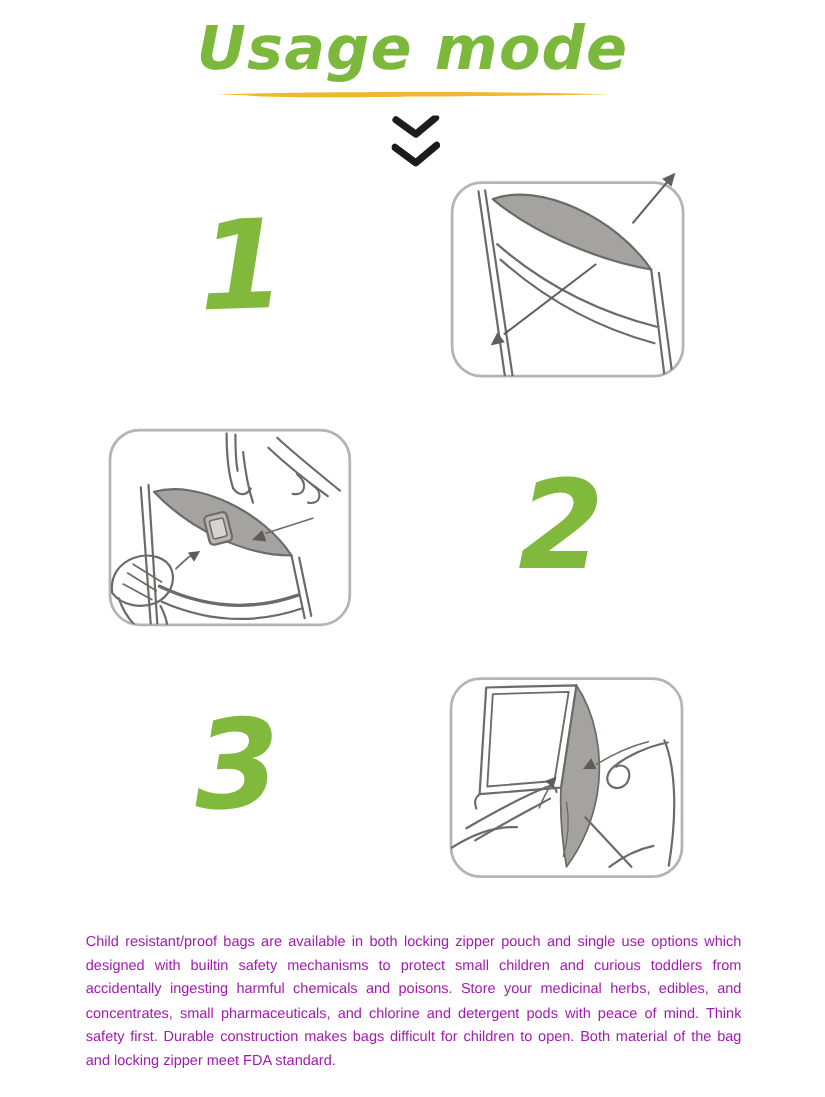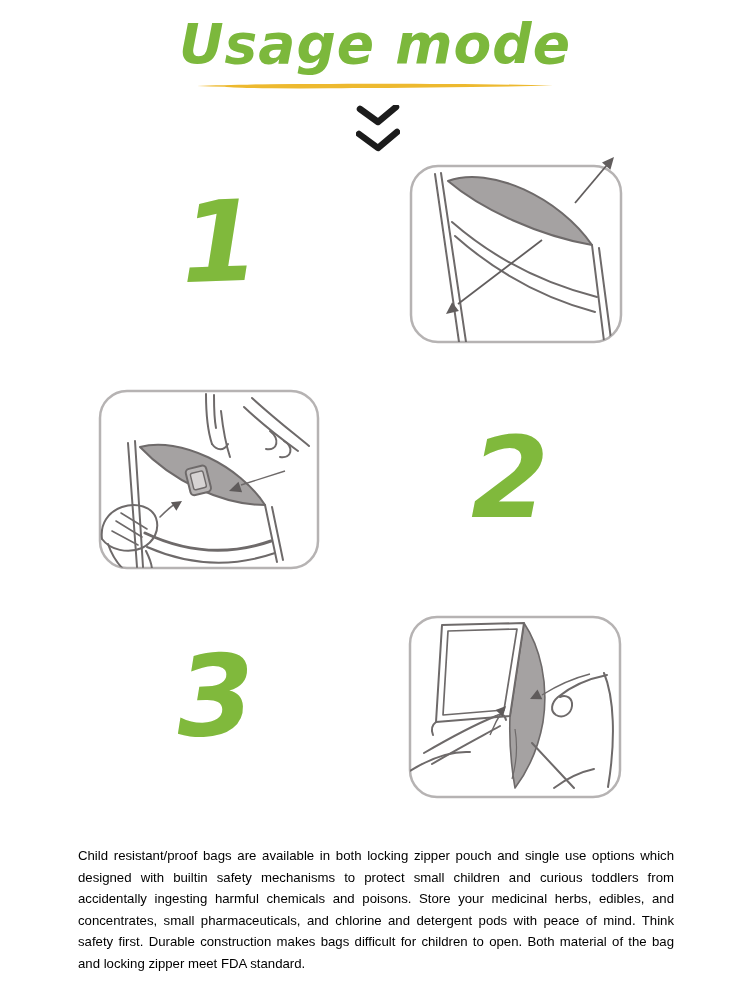--- a/index.html
+++ b/index.html
@@ -34,21 +34,21 @@
   .num-2 { left:450px; top:428px; width:120px; height:100px; }
   .num-3 { left:158px; top:648px; width:115px; height:95px; transform:rotate(-2deg); }
   .illus { position:absolute; }
   .illus-1 { left:402px; top:148px; }
   .illus-2 { left:92px;  top:384px; }
   .illus-3 { left:402px; top:609px; }
   .description {
     position:absolute;
     left:78px; top:845px; width:596px;
     font-size:13.2px; line-height:21.6px;
-    color:#000000;
+    color:#a21caf;
     text-align:justify;
   }
 </style>
 </head>
 <body>
 
 <div class="page">
 
   <div class="title">Usage mode</div>
 

